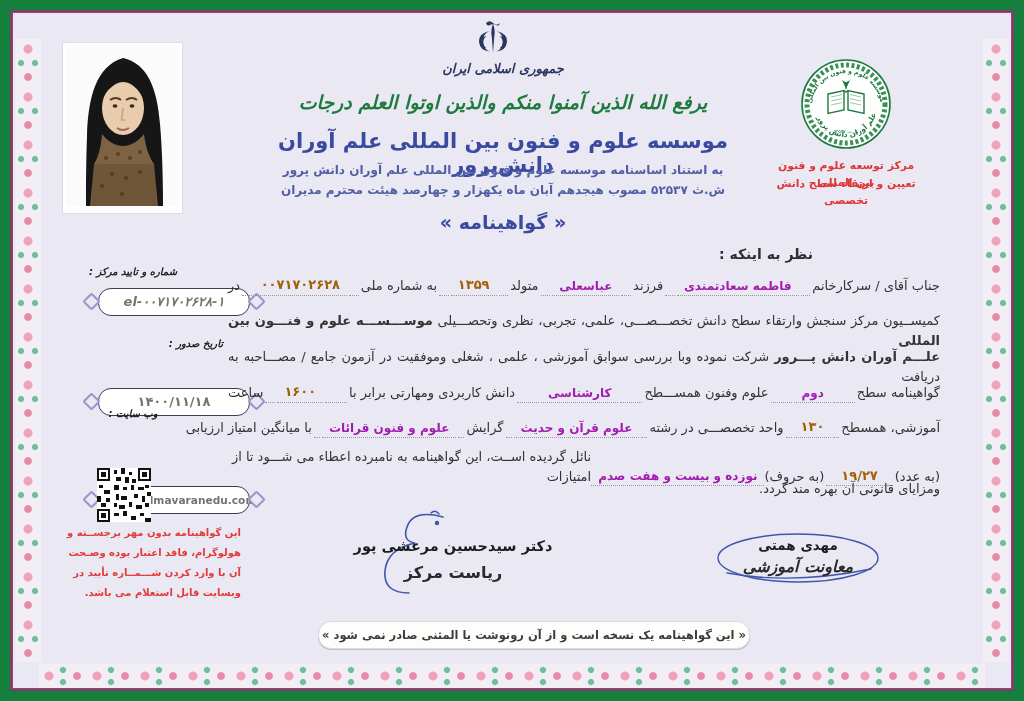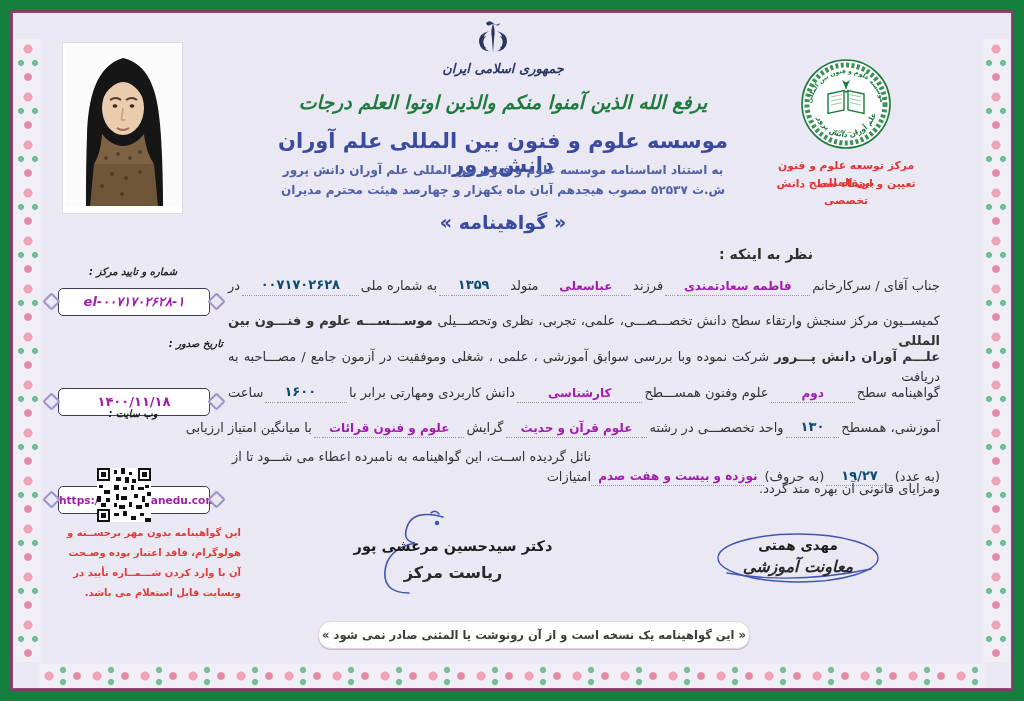--- a/index.html
+++ b/index.html
@@ -30,28 +30,28 @@
   .abs{position:absolute;}
   .ctr{text-align:center;}
   .navy{color:#2c3763;}
   .blue{color:#3a4a9f;}
   .green{color:#1e7a3e;}
   .verse{font-size:19px;font-weight:bold;font-style:italic;}
   .title{font-size:21px;font-weight:bold;}
   .sub{font-size:12px;font-weight:bold;color:#4f5fa4;}
   .doct{font-size:19px;font-weight:bold;letter-spacing:1px;}
   .fieldlab{font-size:10px;font-weight:bold;font-style:italic;color:#222;}
-  .fieldbox{background:#fff;border:1.4px solid #3c3c55;border-radius:5px;height:26px;line-height:26px;
-            font-weight:bold;font-size:13px;color:#a21caf;text-align:center;position:relative;}
+  .fieldbox{background:#fff;border:1.4px solid #3c3c55;border-radius:13px;height:26px;line-height:26px;
+            font-weight:bold;font-size:13px;color:#737373;text-align:center;position:relative;margin-left:40px;}
   .orn{position:absolute;top:6px;width:9px;height:9px;border:2.2px solid #a192c9;transform:rotate(45deg);border-radius:2px;background:#eae8f3;}
   .bline{display:flex;align-items:flex-end;direction:rtl;font-size:13px;color:#333;line-height:1.5;}
   .bt{white-space:nowrap;}
   .ld{flex:1 1 auto;border-bottom:1.2px dotted #979797;height:13px;min-width:6px;margin:0 2px;}
   .hand{white-space:nowrap;font-weight:bold;font-size:12px;color:#a21caf;padding:0 7px;border-bottom:1.2px dotted #979797;}
-  .num{white-space:nowrap;font-weight:bold;color:#0c4a6e;padding:0 7px;border-bottom:1.2px dotted #979797;}
+  .num{white-space:nowrap;font-weight:bold;color:#a16207;padding:0 7px;border-bottom:1.2px dotted #979797;}
   .just{display:block;direction:rtl;font-size:13px;color:#333;text-align:justify;text-align-last:justify;line-height:1.5;}
   .signame{font-weight:bold;font-size:14.5px;color:#1c1c1c;}
   .sigrole{font-weight:bold;font-size:16px;color:#2a2a2a;text-align:center;}
   .ribbon{background:#fdfdfb;border-radius:13px;border:1px solid #e2d7e0;box-shadow:0 1px 0 #c9b8c6;
           font-size:11.5px;font-weight:bold;color:#3c3c3c;text-align:center;line-height:26px;direction:rtl;}
   .warn{direction:rtl;font-weight:bold;font-size:10px;line-height:20px;color:#e23b3b;}
   .lcap{direction:rtl;text-align:center;font-weight:bold;font-size:10.8px;line-height:17px;color:#e03535;}
   .photo-frame{background:#fff;padding:3px;box-shadow:0 0 0 1px #ddd;}
 </style>
 </head>

